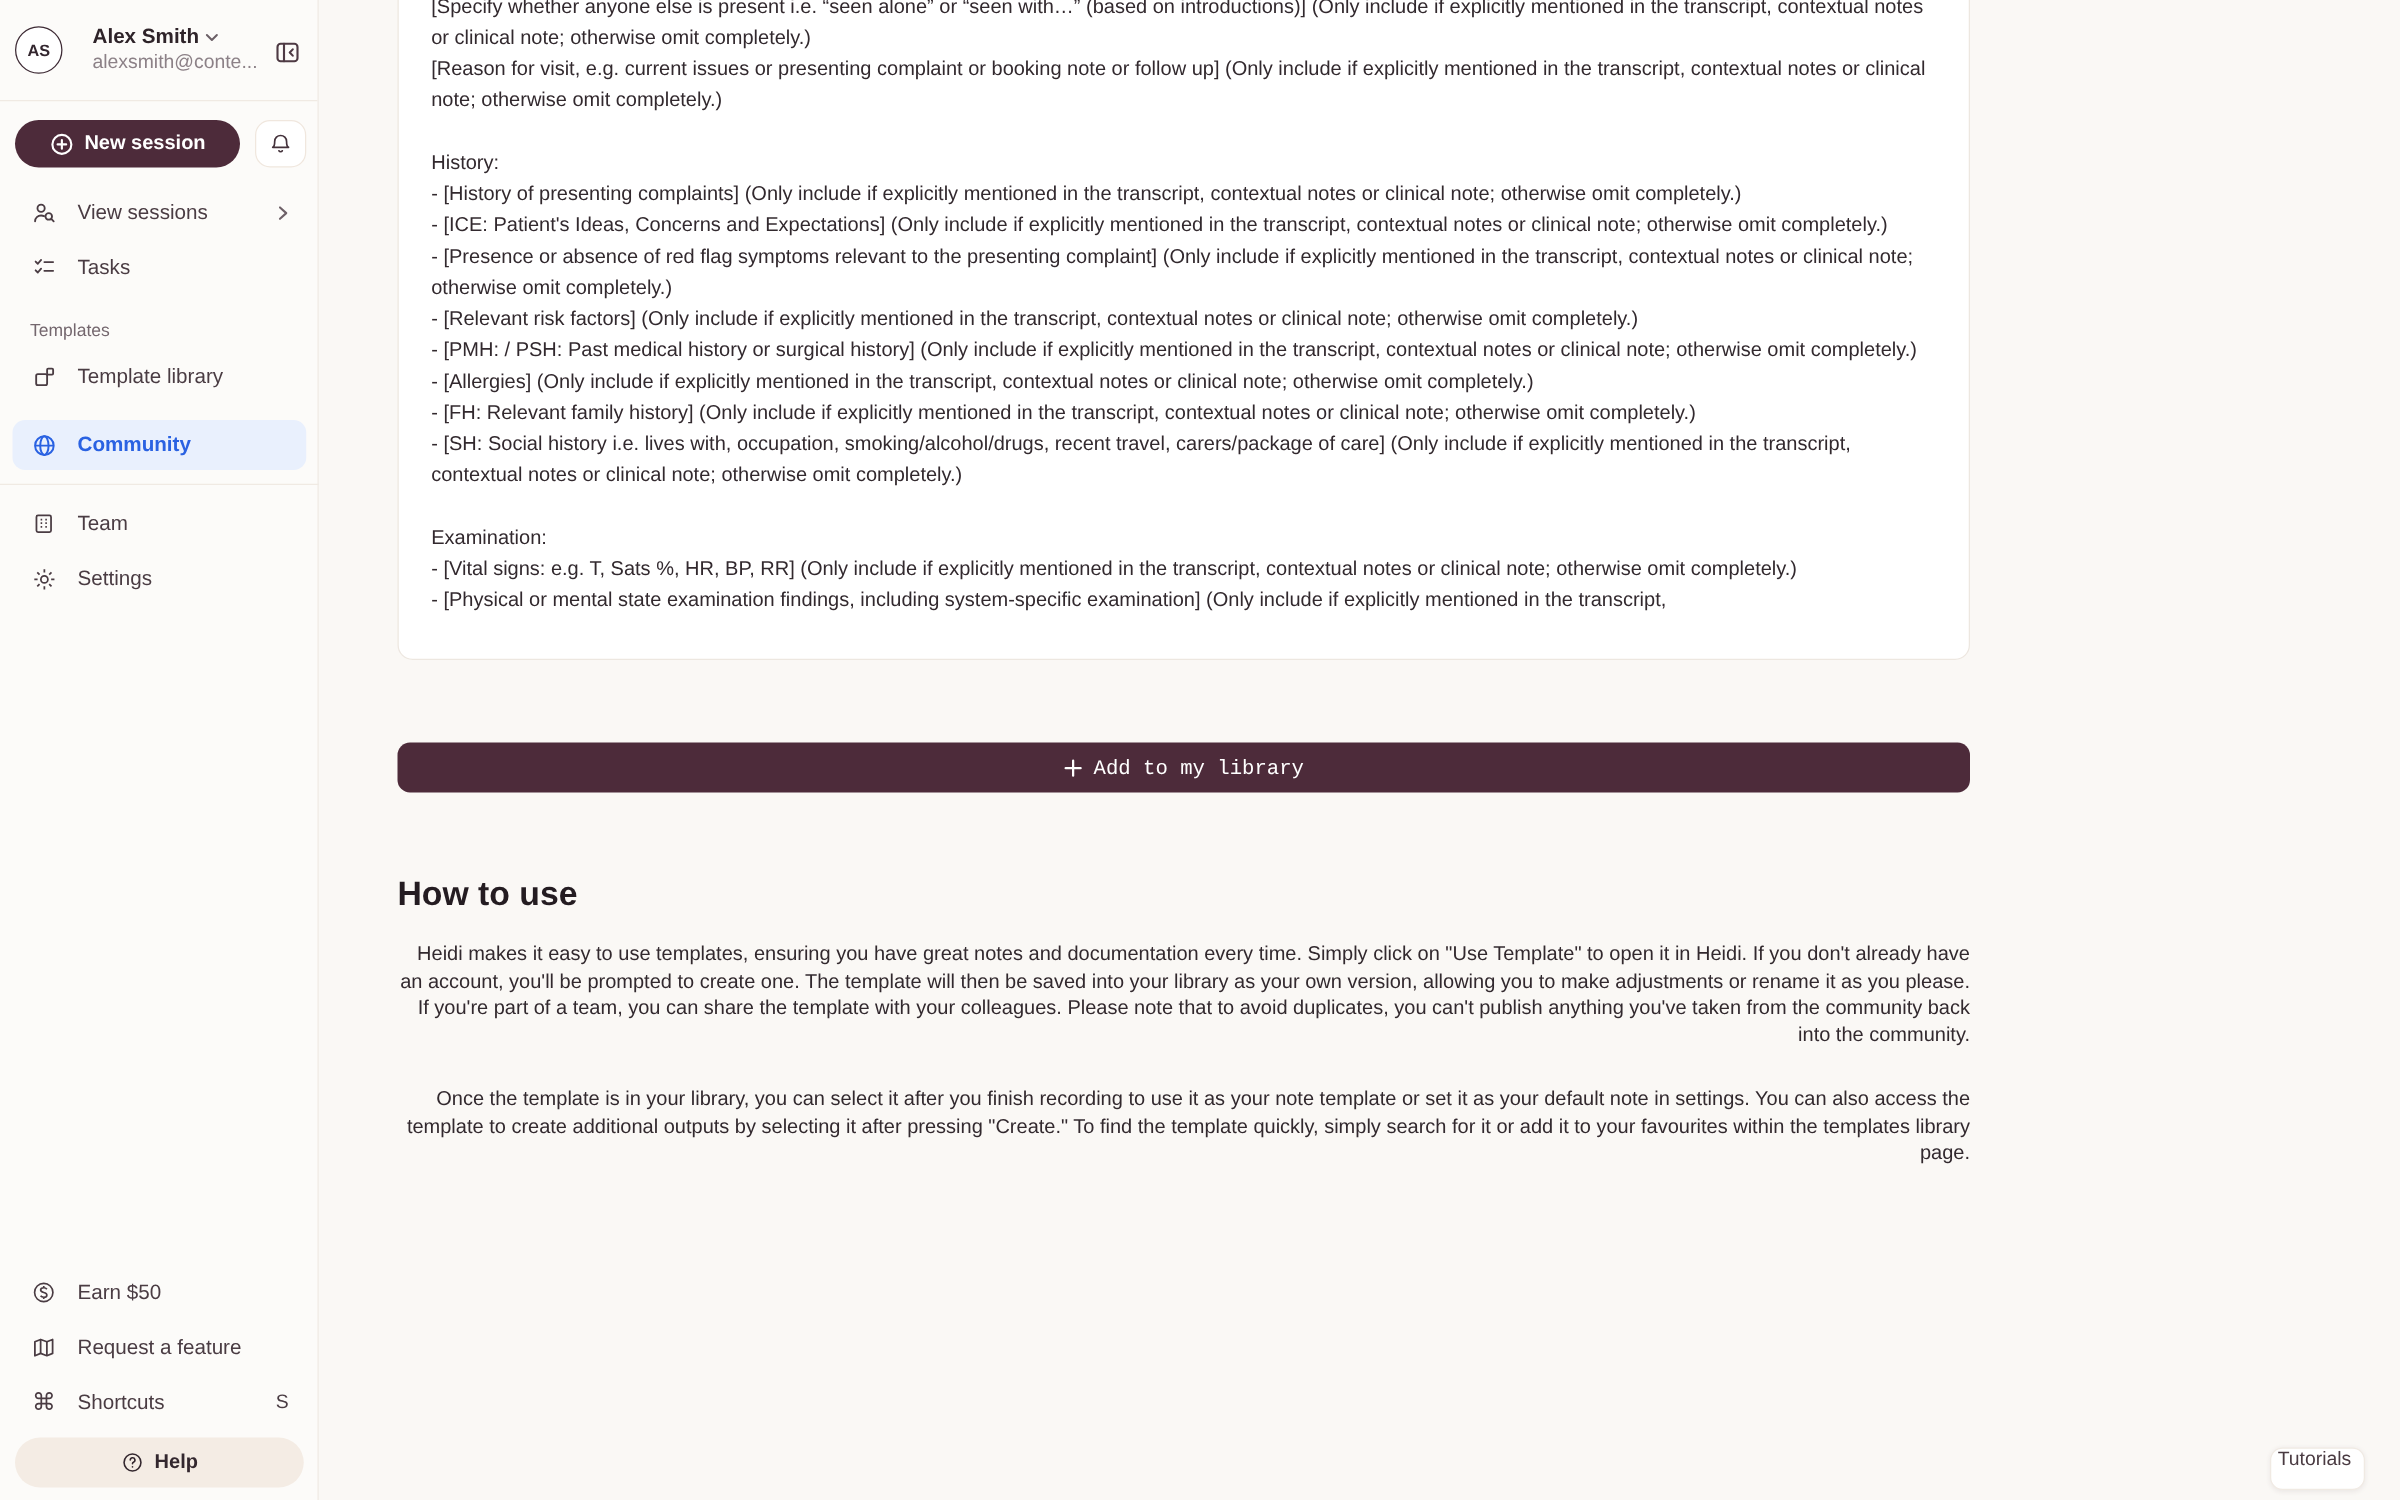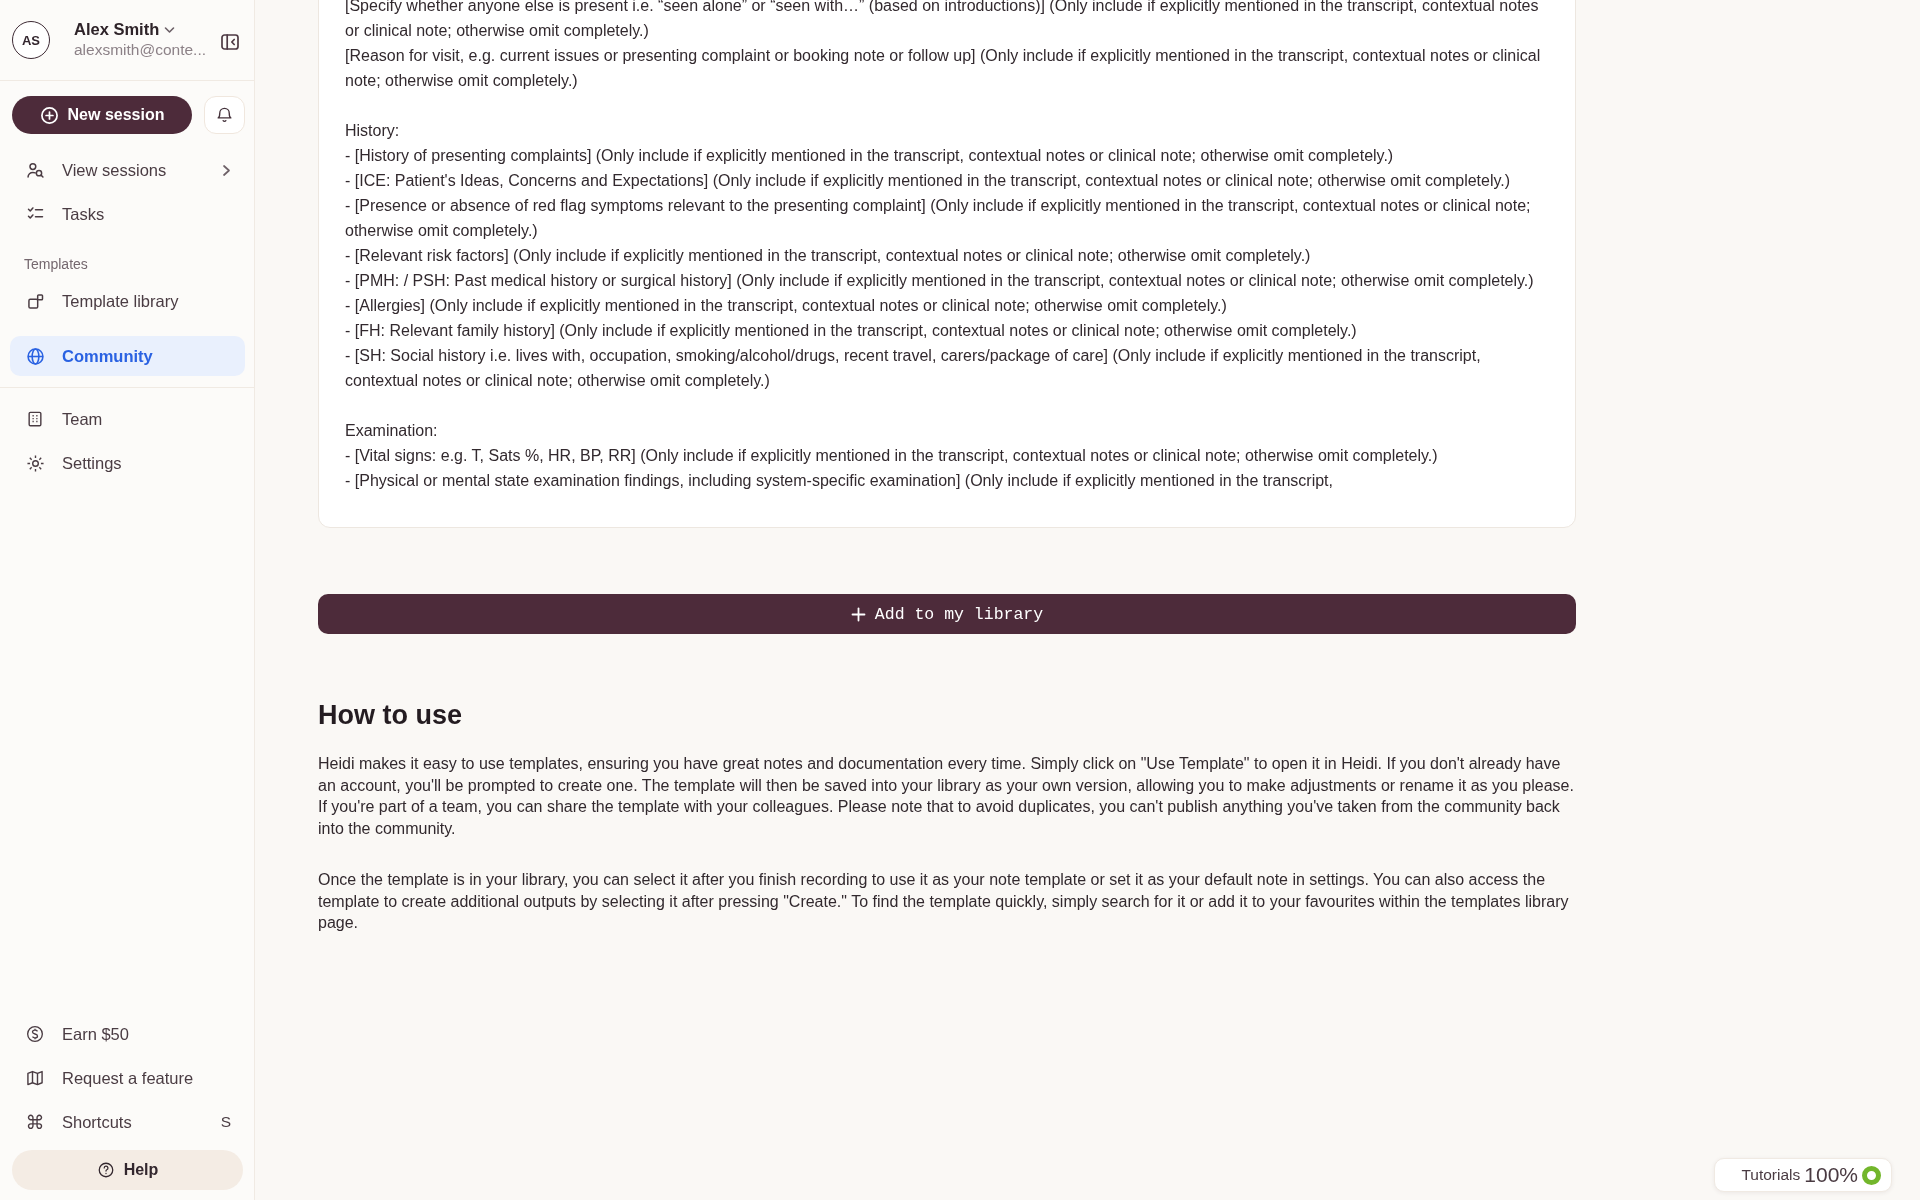--- a/index.html
+++ b/index.html
@@ -70,28 +70,28 @@
     border-radius:12px; padding:10px 26px 34px 26px;
   }
   .template-card .tpl-line { font-size:16px; line-height:25px; color:#32292E; white-space:pre-wrap; }
   .add-btn {
     margin-top:66px; width:100%; height:40px; background:#4D2B3A; border:none;
     border-radius:10px; color:#FFFFFF; font-size:16.5px; font-family:Liberation Mono, monospace;
     display:flex; align-items:center; justify-content:center; gap:9px; cursor:pointer;
   }
   .htu-title { margin-top:66px; font-size:27px; font-weight:bold; color:#241C21; }
   .htu-body { margin-top:22px; }
-  .htu-body p { font-size:16px; line-height:21.5px; color:#32292E; margin-bottom:30px; }
+  .htu-body p { font-size:16px; line-height:21.5px; color:#32292E; margin-bottom:30px;text-align:right; }
 
   
   .tutorials-pill {
-    position:absolute; right:28px; bottom:8px; height:34px; padding:0 10px 0 26px;
+    position:absolute; right:28px; bottom:8px; height:34px; padding:0 10px 0 5px;
     background:#FFFFFF; border:1px solid #F0EAE3; border-radius:10px;
     box-shadow:0 1px 4px rgba(60,40,50,.08);
-    display:flex; align-items:center; gap:4px; cursor:pointer; font-family:inherit;
+    display:flex; align-items:center; gap:24px; cursor:pointer; font-family:inherit;flex-direction:column;
   }
   .tutorials-pill .t-label { font-size:15.5px; color:#4A3B42; }
   .tutorials-pill .t-pct { font-size:21px; color:#4A3B42; }
   .progress-ring { width:9px; height:9px; border:5.5px solid #72B62B; border-radius:50%; background:#fff; box-sizing:content-box; }
 
   svg { display:block; }
 </style>
 </head>
 <body>
 

